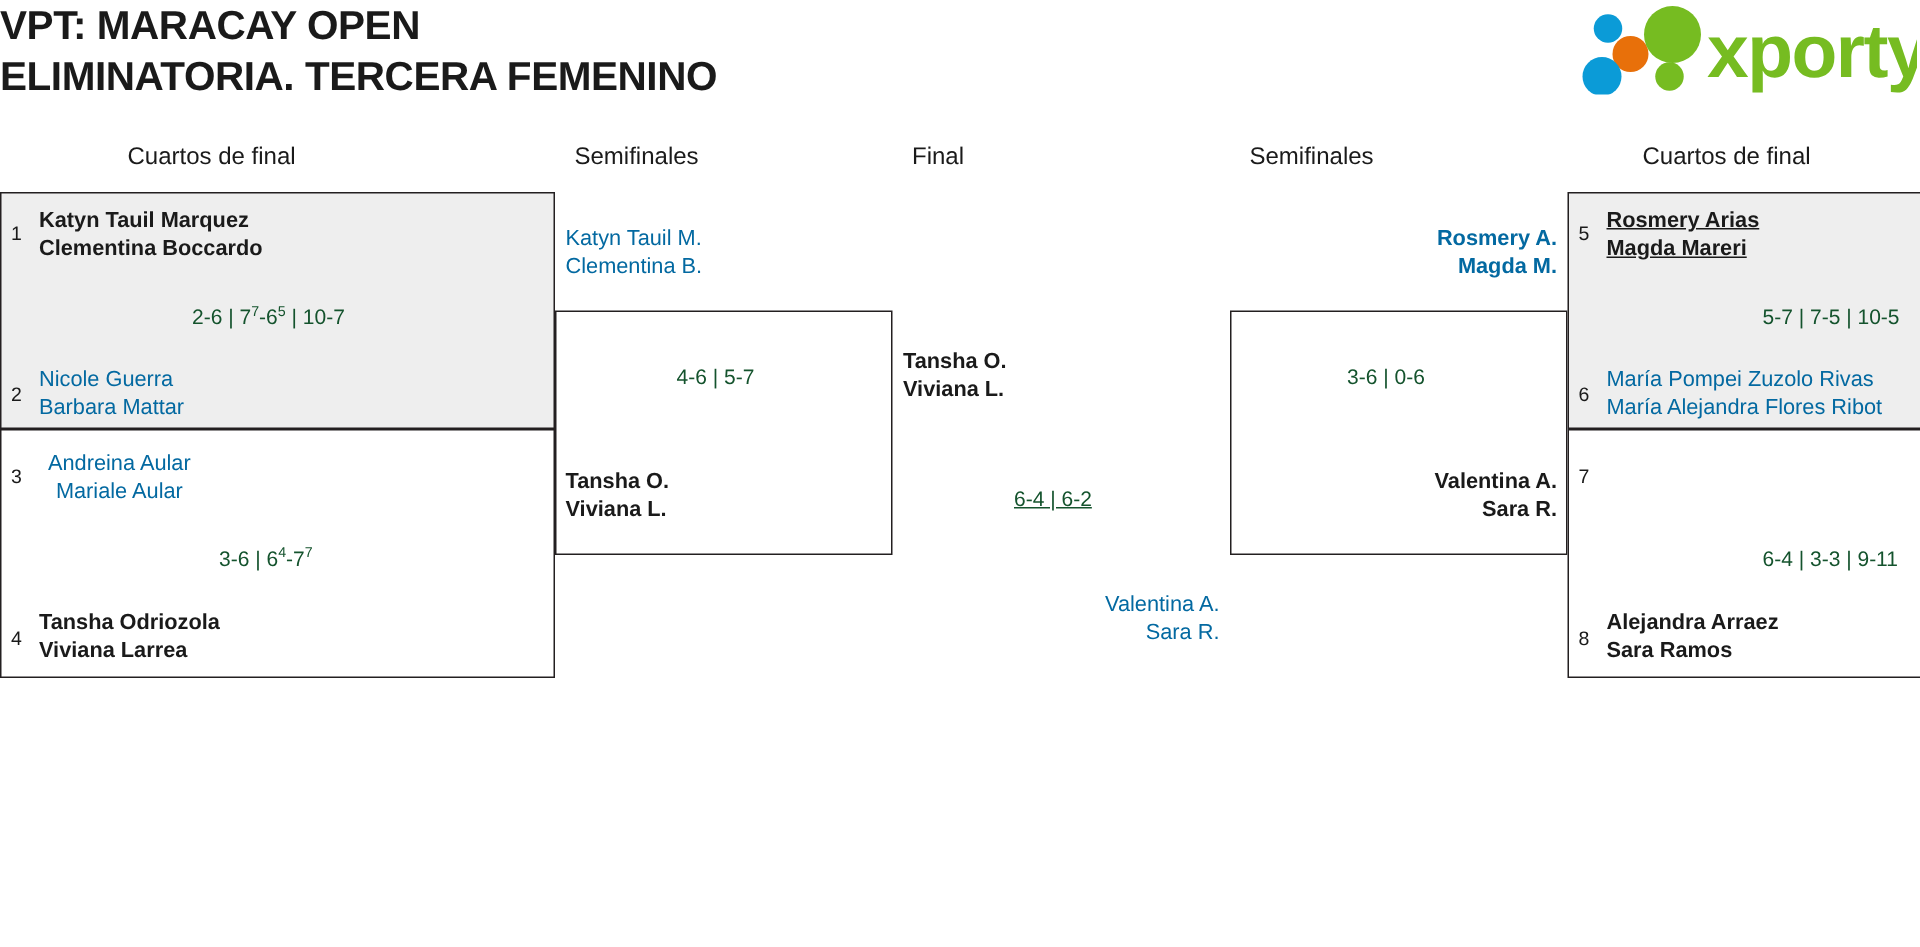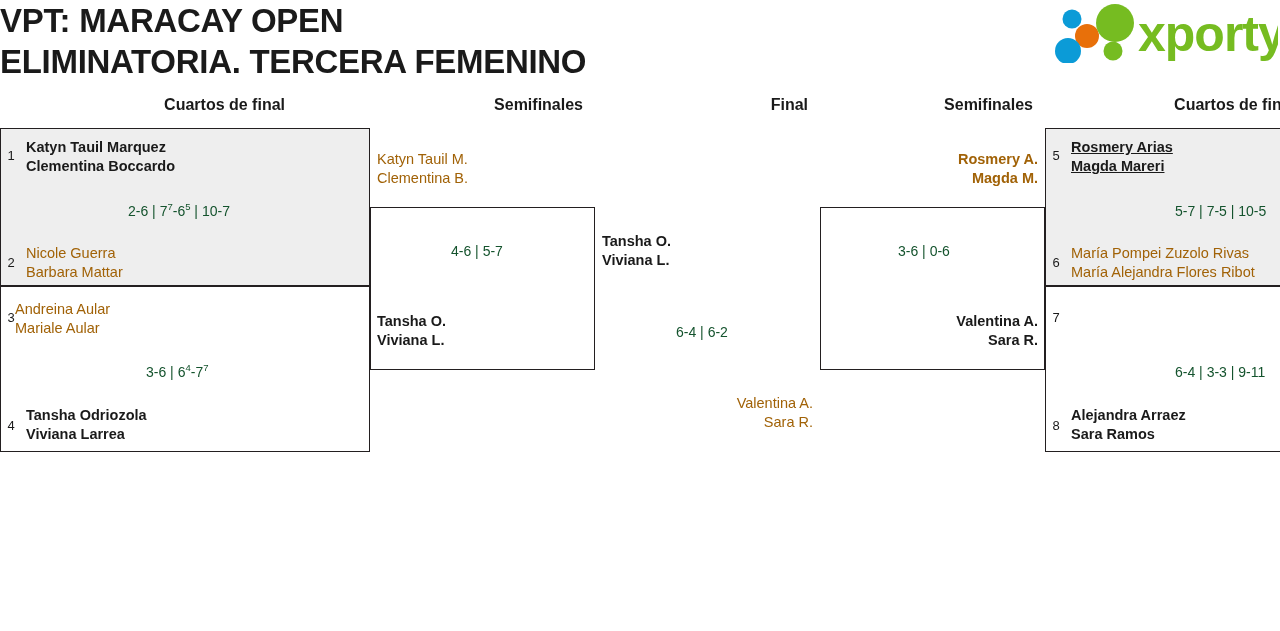--- a/index.html
+++ b/index.html
@@ -22,21 +22,21 @@
     left: 0; top: 0;
     width: 1280px;
     height: 92px;
   }
   #title-block {
     position: absolute;
     left: 0; top: 0;
     line-height: 1.18;
   }
   .title-line {
-    font-size: 33px;
+    font-size: 27px;
     font-weight: 700;
     letter-spacing: -0.3px;
     color: #1a1a1a;
     white-space: nowrap;
     display: block;
   }
   #title-line-1 { margin: 2px 0 0 0; }
   #title-line-2 { margin: 2px 0 0 0; }
 
   
@@ -47,24 +47,24 @@
     width: 228px;
     height: 60px;
   }
   #logo svg { display: block; }
 
   
   .round-head {
     position: absolute;
     top: 96px;
     font-size: 16px;
-    font-weight: 700;
-    color: #1a1a1a;
-    white-space: nowrap;
-    text-align: right;
+    font-weight: 400;
+    color: #1a1a1a;
+    white-space: nowrap;
+    text-align: left;
   }
 
   
   #bracket {
     position: absolute;
     left: 0; top: 0;
     width: 1280px;
     height: 631px;
   }
 
@@ -84,21 +84,21 @@
     color: #1a1a1a;
     width: 14px;
     text-align: center;
   }
 
   
   .team {
     position: absolute;
     font-size: 14.5px;
     line-height: 19px;
-    color: #a16207;
+    color: #0369a1;
     white-space: nowrap;
   }
   .team.winner {
     color: #1a1a1a;
     font-weight: 700;
   }
   .team.ralign { text-align: right; }
   .team .ln { display: block; }
 
   
@@ -157,21 +157,21 @@
   <div class="score" style="left:128px;top:203px;">2-6 | 7<sup>7</sup>-6<sup>5</sup> | 10-7</div>
   <div class="seed" style="left:4px;top:255px;">2</div>
   <div class="team" style="left:26px;top:244px;">
     <span class="ln">Nicole Guerra</span>
     <span class="ln">Barbara Mattar</span>
   </div>
 
   <div class="match-box" style="left:0px;top:286px;width:370px;height:166px;">
   </div>
   <div class="seed" style="left:4px;top:310px;">3</div>
-  <div class="team" style="left:15px;top:300px;">
+  <div class="team" style="left:32px;top:300px;text-align:center;">
     <span class="ln">Andreina Aular</span>
     <span class="ln">Mariale Aular</span>
   </div>
   <div class="score" style="left:146px;top:364px;">3-6 | 6<sup>4</sup>-7<sup>7</sup></div>
   <div class="seed" style="left:4px;top:418px;">4</div>
   <div class="team winner" style="left:26px;top:406px;">
     <span class="ln">Tansha Odriozola</span>
     <span class="ln">Viviana Larrea</span>
   </div>
 
@@ -184,21 +184,21 @@
   <div class="score" style="left:451px;top:243px;">4-6 | 5-7</div>
   <div class="team winner" style="left:377px;top:312px;">
     <span class="ln">Tansha O.</span>
     <span class="ln">Viviana L.</span>
   </div>
 
   <div class="team winner" style="left:602px;top:232px;">
     <span class="ln">Tansha O.</span>
     <span class="ln">Viviana L.</span>
   </div>
-  <div class="score" style="left:676px;top:324px;">6-4 | 6-2</div>
+  <div class="score" style="left:676px;top:324px;text-decoration:underline;">6-4 | 6-2</div>
   <div class="team ralign" style="left:613px;top:394px;width:200px;">
     <span class="ln">Valentina A.</span>
     <span class="ln">Sara R.</span>
   </div>
 
   <div class="match-box" style="left:820px;top:207px;width:225px;height:163px;">
   </div>
   <div class="team ralign" style="left:838px;top:150px;width:200px;font-weight:bold;">
     <span class="ln">Rosmery A.</span>
     <span class="ln">Magda M.</span>

